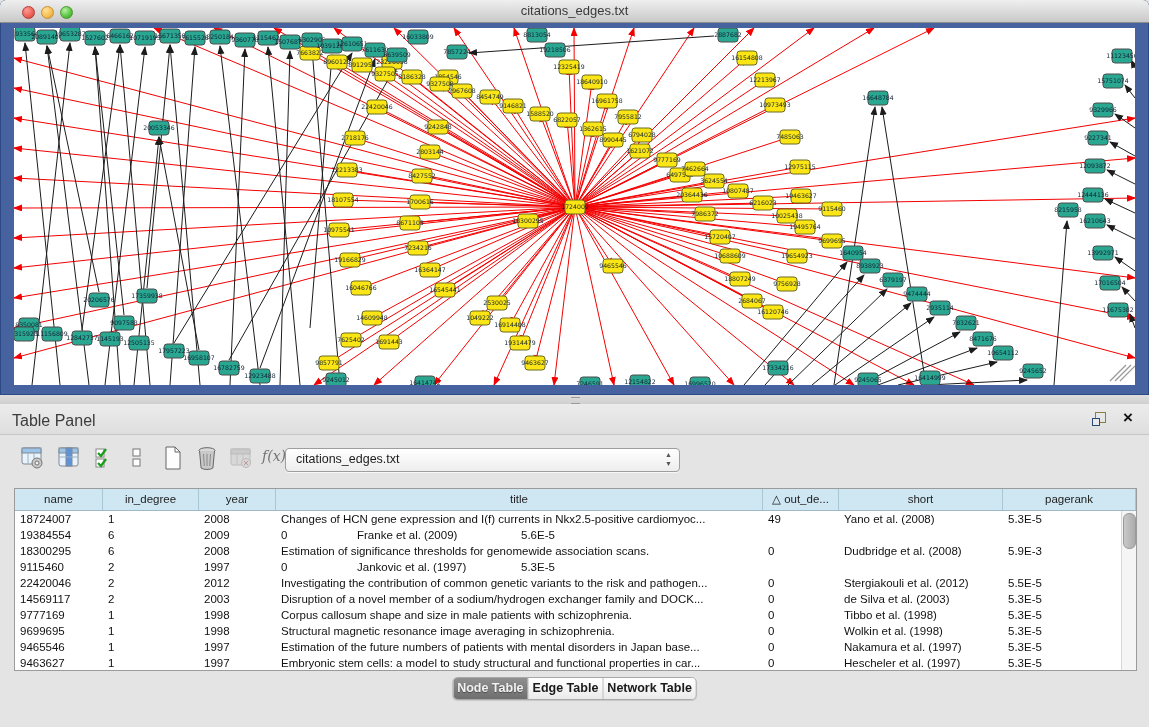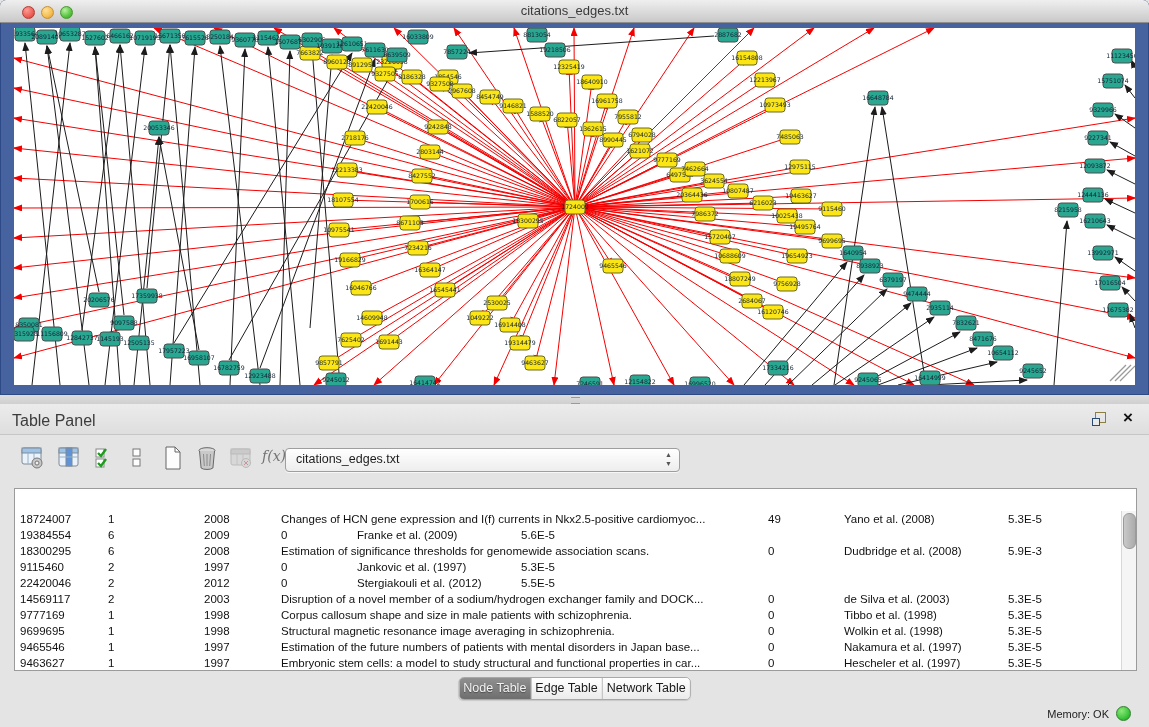--- a/index.html
+++ b/index.html
@@ -38,21 +38,21 @@
   .hc{box-sizing:border-box;border-right:1px solid #a9c6d4;font-size:11.5px;color:#222;text-align:center;line-height:21px;white-space:nowrap;overflow:hidden;}
   #tbody{position:absolute;left:0;top:22px;right:14px;bottom:0;overflow:hidden;}
   .trow{display:flex;height:16px;}
   .tc{box-sizing:border-box;padding:0 5px;font-size:11.5px;color:#111;line-height:16px;white-space:nowrap;overflow:hidden;}
   .c0{width:88px;}.c1{width:96px;}.c2{width:77px;}.c3{width:487px;}.c4{width:76px;}.c5{width:164px;}.c6{flex:1;}
   #vscroll{position:absolute;right:0;top:22px;width:14px;bottom:0;background:#f5f5f5;border-left:1px solid #d8d8d8;}
   #vthumb{position:absolute;left:1px;top:2px;width:11px;height:34px;border-radius:6px;background:linear-gradient(90deg,#c9c9c9,#ababab);border:1px solid #9a9a9a;}
   
   #tabsbar{position:absolute;left:0;top:270px;width:100%;height:28px;}
   #segctl{position:absolute;left:50%;transform:translateX(-50%);top:3px;display:flex;height:21px;border:1px solid #a8a8a8;border-radius:5px;overflow:hidden;box-shadow:0 1px 1px rgba(0,0,0,.12);}
-  .seg{font-size:12.5px;line-height:21px;padding:0 4px;background:linear-gradient(#ffffff,#ebebeb);color:#1a1a1a;border-right:1px solid #b6b6b6;}
+  .seg{font-size:12.5px;line-height:21px;padding:0 4px;background:linear-gradient(#ffffff,#ebebeb);color:#1a1a1a;border-right:1px solid #b6b6b6;font-weight:bold;}
   .seg.active{background:linear-gradient(#909090,#6e6e6e);color:#f2f2f2;text-shadow:0 1px 1px rgba(0,0,0,.4);}
   
   #statusbar{position:absolute;left:0;top:298px;width:100%;height:25px;}
   #memlabel{position:absolute;right:40px;top:6px;font-size:11px;color:#222;}
   #memdot{position:absolute;right:18px;top:4px;width:13px;height:13px;border-radius:50%;background:radial-gradient(circle at 35% 30%,#8ee87a,#3dc53d 60%,#259425);border:1px solid #2f7f2f;}
   svg text{font-family:"DejaVu Sans",sans-serif;}
 </style>
 </head>
 <body>
 
@@ -872,20 +872,29 @@
         </svg>
     </span>
     <span class="ticon" style="left:262px;top:13px;font-family:'DejaVu Serif',serif;font-style:italic;font-size:14px;color:#737373">f(x)</span>
     <div id="combo">
       <span class="val">citations_edges.txt</span>
       <span class="steppers">▲<br>▼</span>
     </div>
   </div>
 
   <div id="thetable">
+    <div id="thead">
+        <div class="hc c0">name</div>
+        <div class="hc c1">in_degree</div>
+        <div class="hc c2">year</div>
+        <div class="hc c3">title</div>
+        <div class="hc c4">△ out_de...</div>
+        <div class="hc c5">short</div>
+        <div class="hc c6">pagerank</div>
+      </div>
     <div id="tbody">
         <div class="trow">
           <div class="tc c0">18724007</div>
           <div class="tc c1">1</div>
           <div class="tc c2">2008</div>
           <div class="tc c3">Changes of HCN gene expression and I(f) currents in Nkx2.5-positive cardiomyoc...</div>
           <div class="tc c4">49</div>
           <div class="tc c5">Yano et al. (2008)</div>
           <div class="tc c6">5.3E-5</div>
         </div>
@@ -911,20 +920,21 @@
           <div class="tc c1">2</div>
           <div class="tc c2">1997</div>
           <div class="tc c4">0</div>
           <div class="tc c5">Jankovic et al. (1997)</div>
           <div class="tc c6">5.3E-5</div>
         </div>
         <div class="trow">
           <div class="tc c0">22420046</div>
           <div class="tc c1">2</div>
           <div class="tc c2">2012</div>
+          <div class="tc c3">Investigating the contribution of common genetic variants to the risk and pathogen...</div>
           <div class="tc c4">0</div>
           <div class="tc c5">Stergiakouli et al. (2012)</div>
           <div class="tc c6">5.5E-5</div>
         </div>
         <div class="trow">
           <div class="tc c0">14569117</div>
           <div class="tc c1">2</div>
           <div class="tc c2">2003</div>
           <div class="tc c3">Disruption of a novel member of a sodium/hydrogen exchanger family and DOCK...</div>
           <div class="tc c4">0</div>
@@ -974,17 +984,13 @@
   </div>
 
   <div id="tabsbar">
     <div id="segctl">
       <div class="seg active">Node Table</div>
       <div class="seg">Edge Table</div>
       <div class="seg" style="border-right:none">Network Table</div>
     </div>
   </div>
 
-  <div id="statusbar">
-    <span id="memlabel">Memory: OK</span>
-    <span id="memdot"></span>
-  </div>
 </div>
 
 </body></html>

